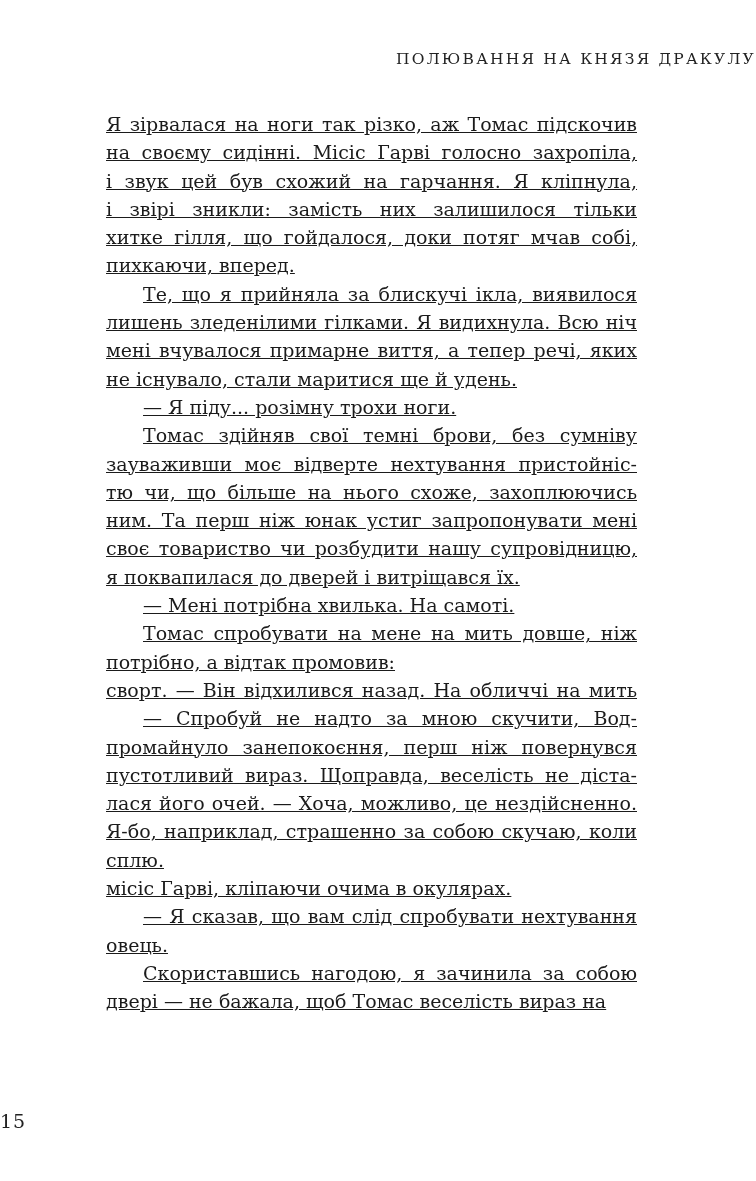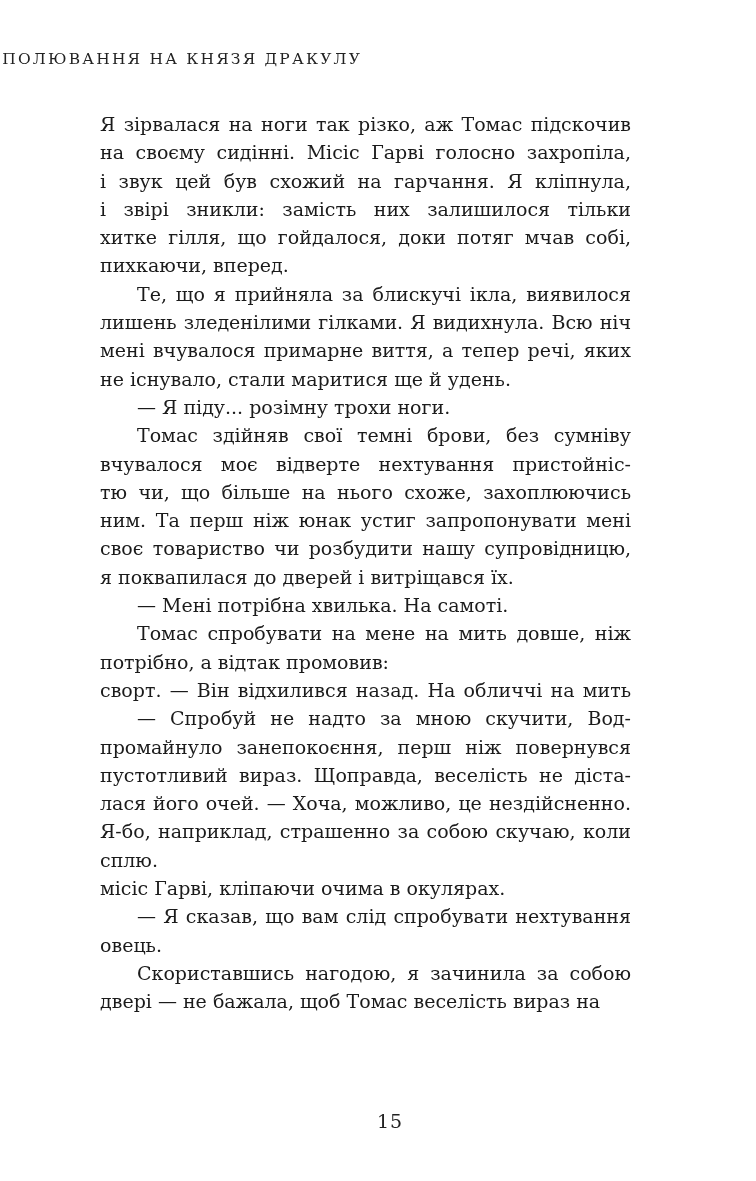--- a/index.html
+++ b/index.html
@@ -14,32 +14,33 @@
     background: #ffffff;
     color: #1b1b1b;
     font-family: "DejaVu Serif", "Liberation Serif", serif;
     overflow: hidden;
   }
   .running-header {
     position: absolute;
     top: 50px;
     left: 0;
     right: 0;
-    text-align: left;
+    text-align: right;
     font-size: 15.5px;
     letter-spacing: 2.2px;
     text-indent: 2.2px;
     color: #222222;
     white-space: nowrap;
   }
   .text-column {
     position: absolute;
-    left: 100px;
+    left: 106px;
     top: 110px;
     width: 531px;
+    text-decoration: underline;
   }
   .para {
     margin: 0;
     padding: 0;
   }
   .line {
     font-size: 19px;
     line-height: 28.3px;
     text-align: justify;
     text-align-last: justify;
@@ -49,26 +50,25 @@
     text-align-last: left;
   }
   .line.indent {
     text-indent: 37px;
   }
   .page-number {
     position: absolute;
     top: 1110px;
     left: 0;
     right: 0;
-    text-align: center;
+    text-align: left;
     font-size: 19px;
     letter-spacing: 1px;
     font-variant-numeric: oldstyle-nums;
     color: #222222;
-    padding-left: 24px;
   }
 </style>
 </head>
 <body>
 
 <div class="page">
   <div class="running-header">ПОЛЮВАННЯ НА КНЯЗЯ ДРАКУЛУ</div>
 
   <div class="text-column">
       <div class="para">
@@ -83,21 +83,21 @@
         <div class="line indent">Те, що я прийняла за блискучі ікла, виявилося</div>
         <div class="line">лишень зледенілими гілками. Я видихнула. Всю ніч</div>
         <div class="line">мені вчувалося примарне виття, а тепер речі, яких</div>
         <div class="line last">не існувало, стали маритися ще й удень.</div>
       </div>
       <div class="para">
         <div class="line last indent">— Я піду... розімну трохи ноги.</div>
       </div>
       <div class="para">
         <div class="line indent">Томас здійняв свої темні брови, без сумніву</div>
-        <div class="line">вчувалося моє відверте нехтування пристойніс-</div>
+        <div class="line">зауваживши моє відверте нехтування пристойніс-</div>
         <div class="line">тю чи, що більше на нього схоже, захоплюючись</div>
         <div class="line">ним. Та перш ніж юнак устиг запропонувати мені</div>
         <div class="line">своє товариство чи розбудити нашу супровідницю,</div>
         <div class="line last">я поквапилася до дверей і витріщався їх.</div>
       </div>
       <div class="para">
         <div class="line last indent">— Мені потрібна хвилька. На самоті.</div>
       </div>
       <div class="para">
         <div class="line indent">Томас спробувати на мене на мить довше, ніж</div>

